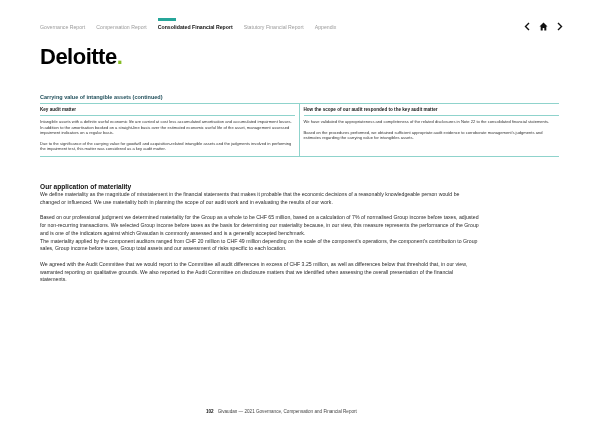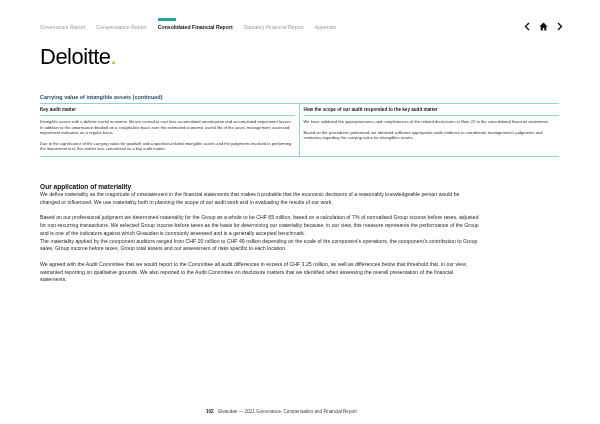--- a/index.html
+++ b/index.html
@@ -7,21 +7,21 @@
     body { font-family: "Liberation Sans", sans-serif; color: #1a1a1a; position: relative; }
 
     .topnav { position: absolute; top: 24px; left: 40px; display: flex; gap: 11px; font-size: 5.2px; color: #9a9a9a; }
     .topnav .tab { position: relative; white-space: nowrap; }
     .topnav .tab.active { color: #111; font-weight: bold; }
     .topnav .tab.active::before { content: ""; position: absolute; left: 0; top: -6px; width: 18px; height: 3px; background: #26a69a; }
 
     .navicons { position: absolute; top: 22px; left: 524px; display: flex; gap: 9px; align-items: center; }
     .navicons svg { display: block; }
 
-    .logo { position: absolute; top: 44px; left: 40px; font-size: 22px; font-weight: normal; letter-spacing: -0.5px; color: #000; }
+    .logo { position: absolute; top: 44px; left: 40px; font-size: 22px; font-weight: bold; letter-spacing: -0.5px; color: #000; }
     .logo .dot { color: #86bc25; }
 
     .section-title { position: absolute; top: 94px; left: 40px; font-size: 5.5px; font-weight: bold; color: #1f4e5a; }
 
     .kam-table { position: absolute; top: 103px; left: 40px; width: 519px; border-top: 0.7px solid #8fd3cc; border-bottom: 0.7px solid #8fd3cc; display: flex; }
     .kam-col { width: 50%; }
     .kam-col.left { border-right: 0.7px solid #8fd3cc; padding-right: 4px; }
     .kam-col.right { padding-left: 4px; }
     .kam-head { font-size: 4.6px; font-weight: bold; padding: 3px 0 3px 0; border-bottom: 0.7px solid #8fd3cc; }
     .kam-body { font-size: 4.1px; line-height: 5.6px; color: #333; padding: 3px 0 4px 0; }

